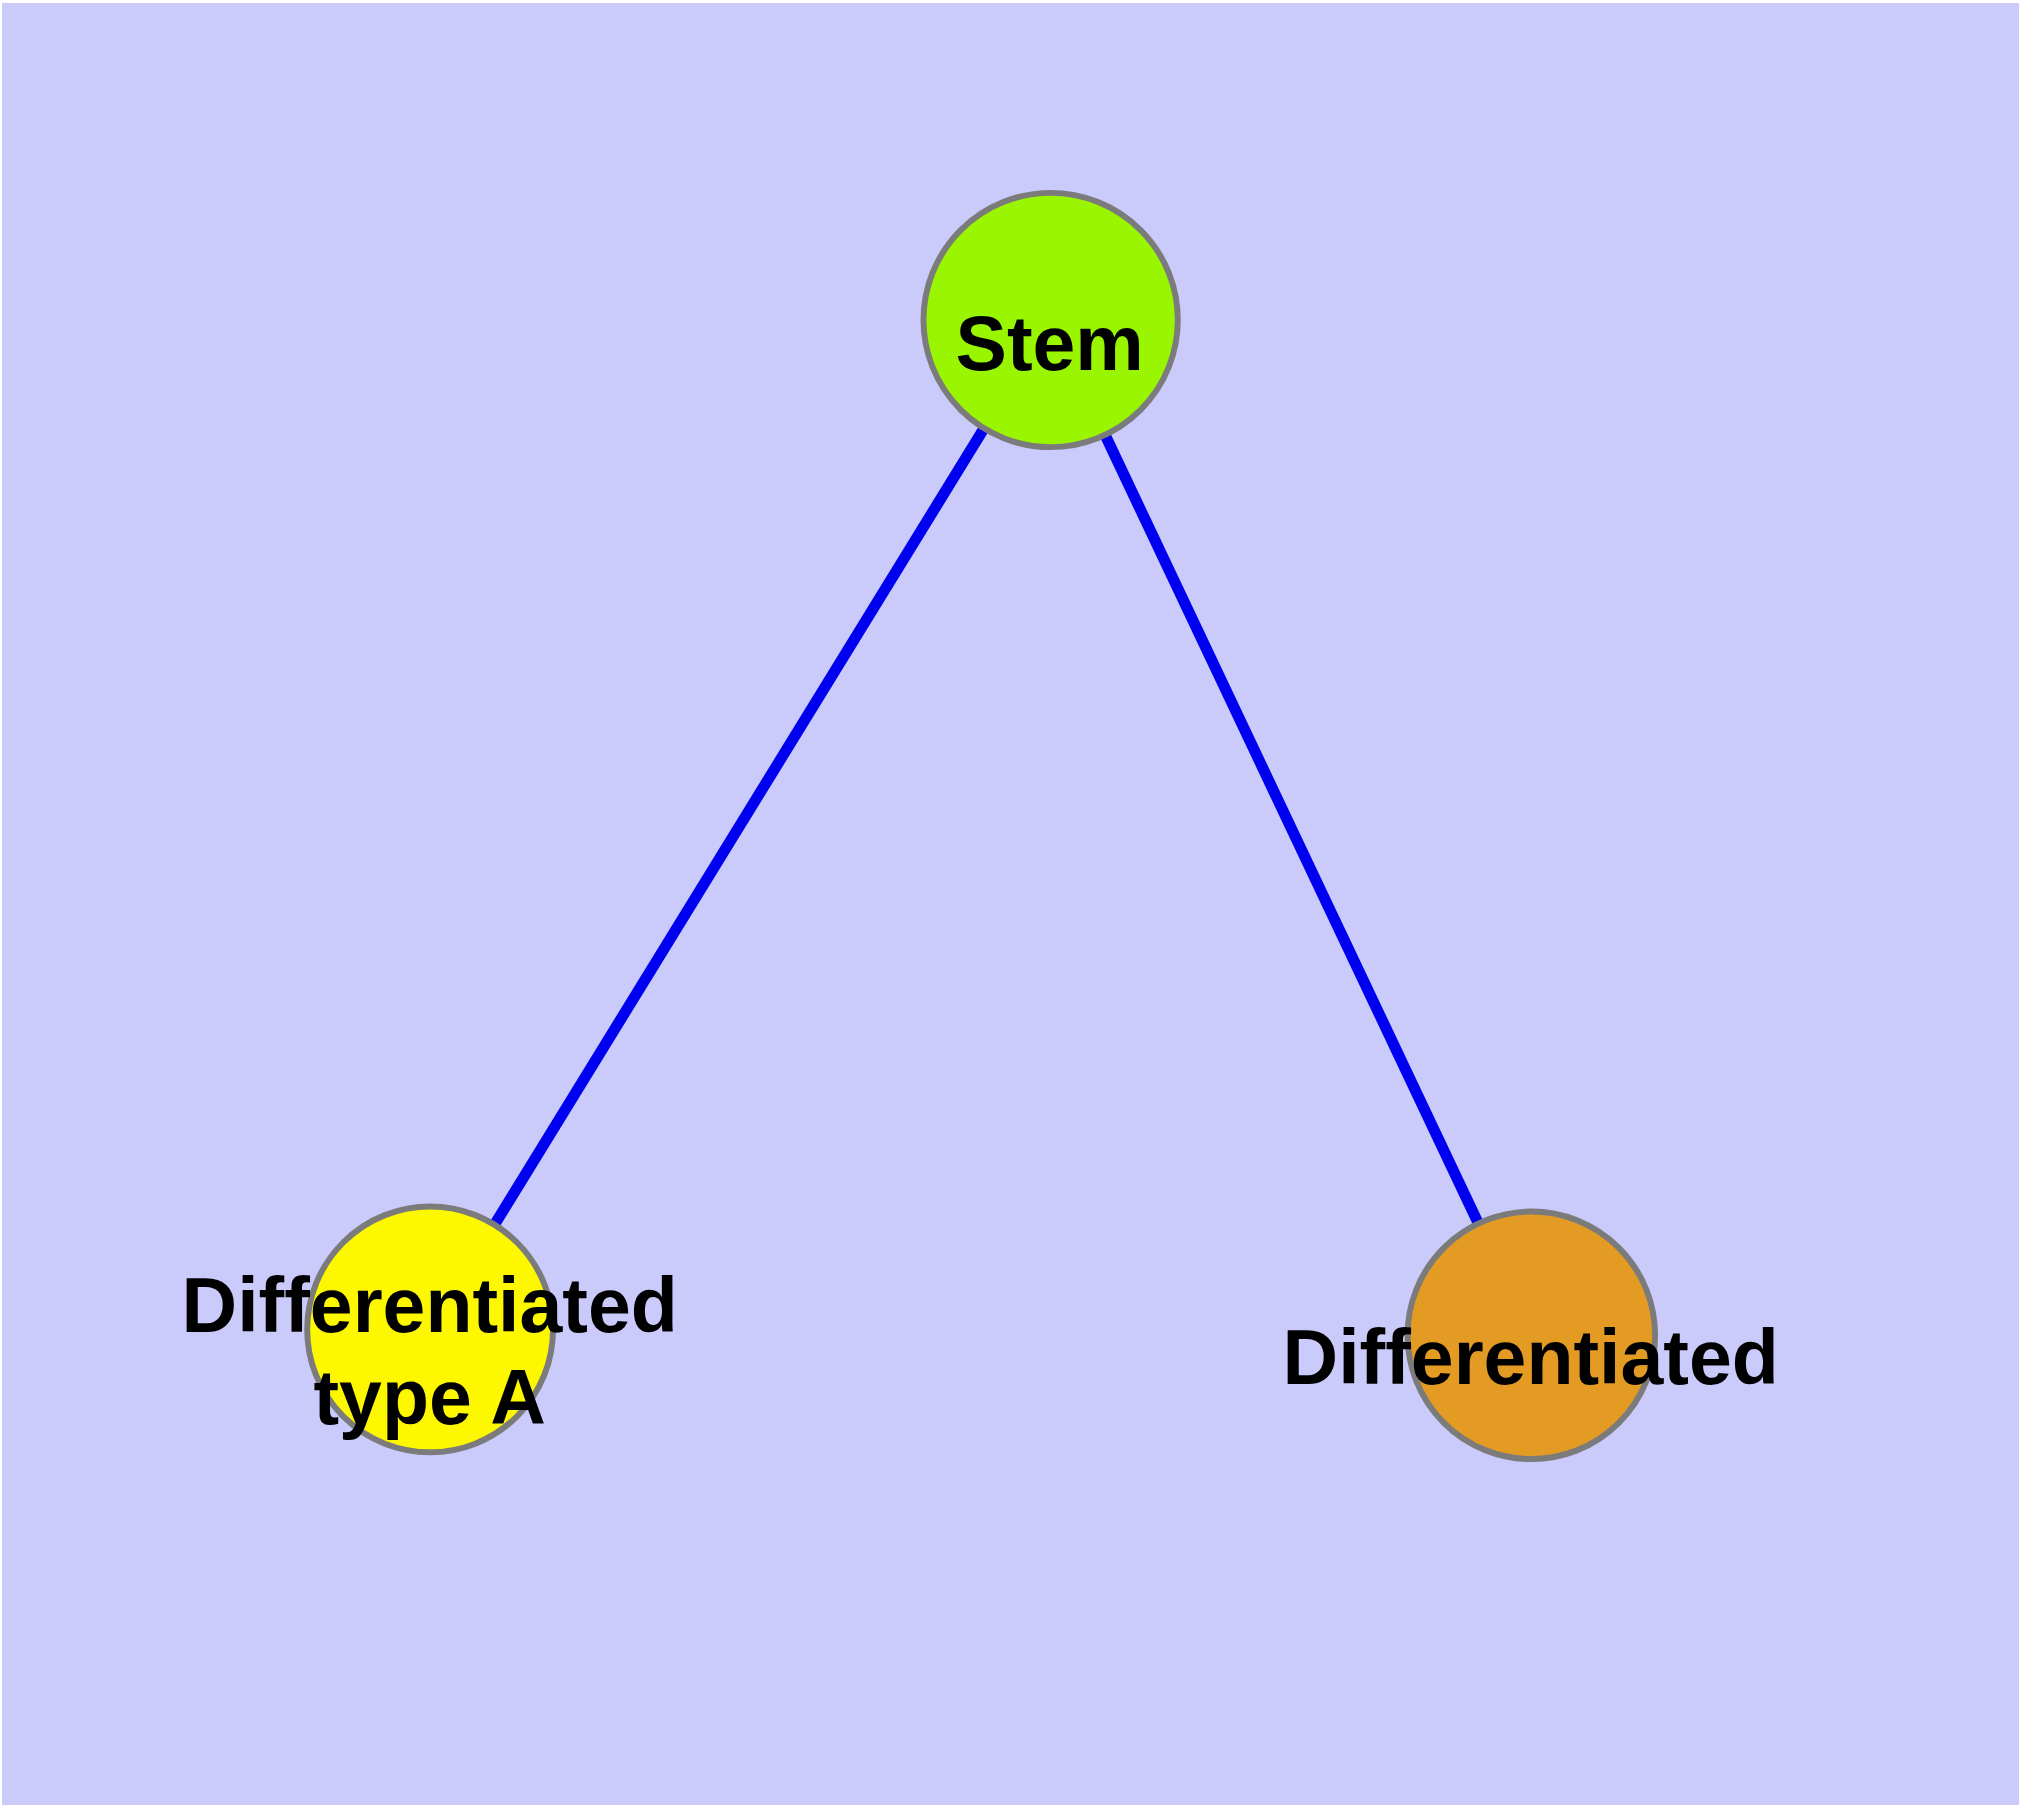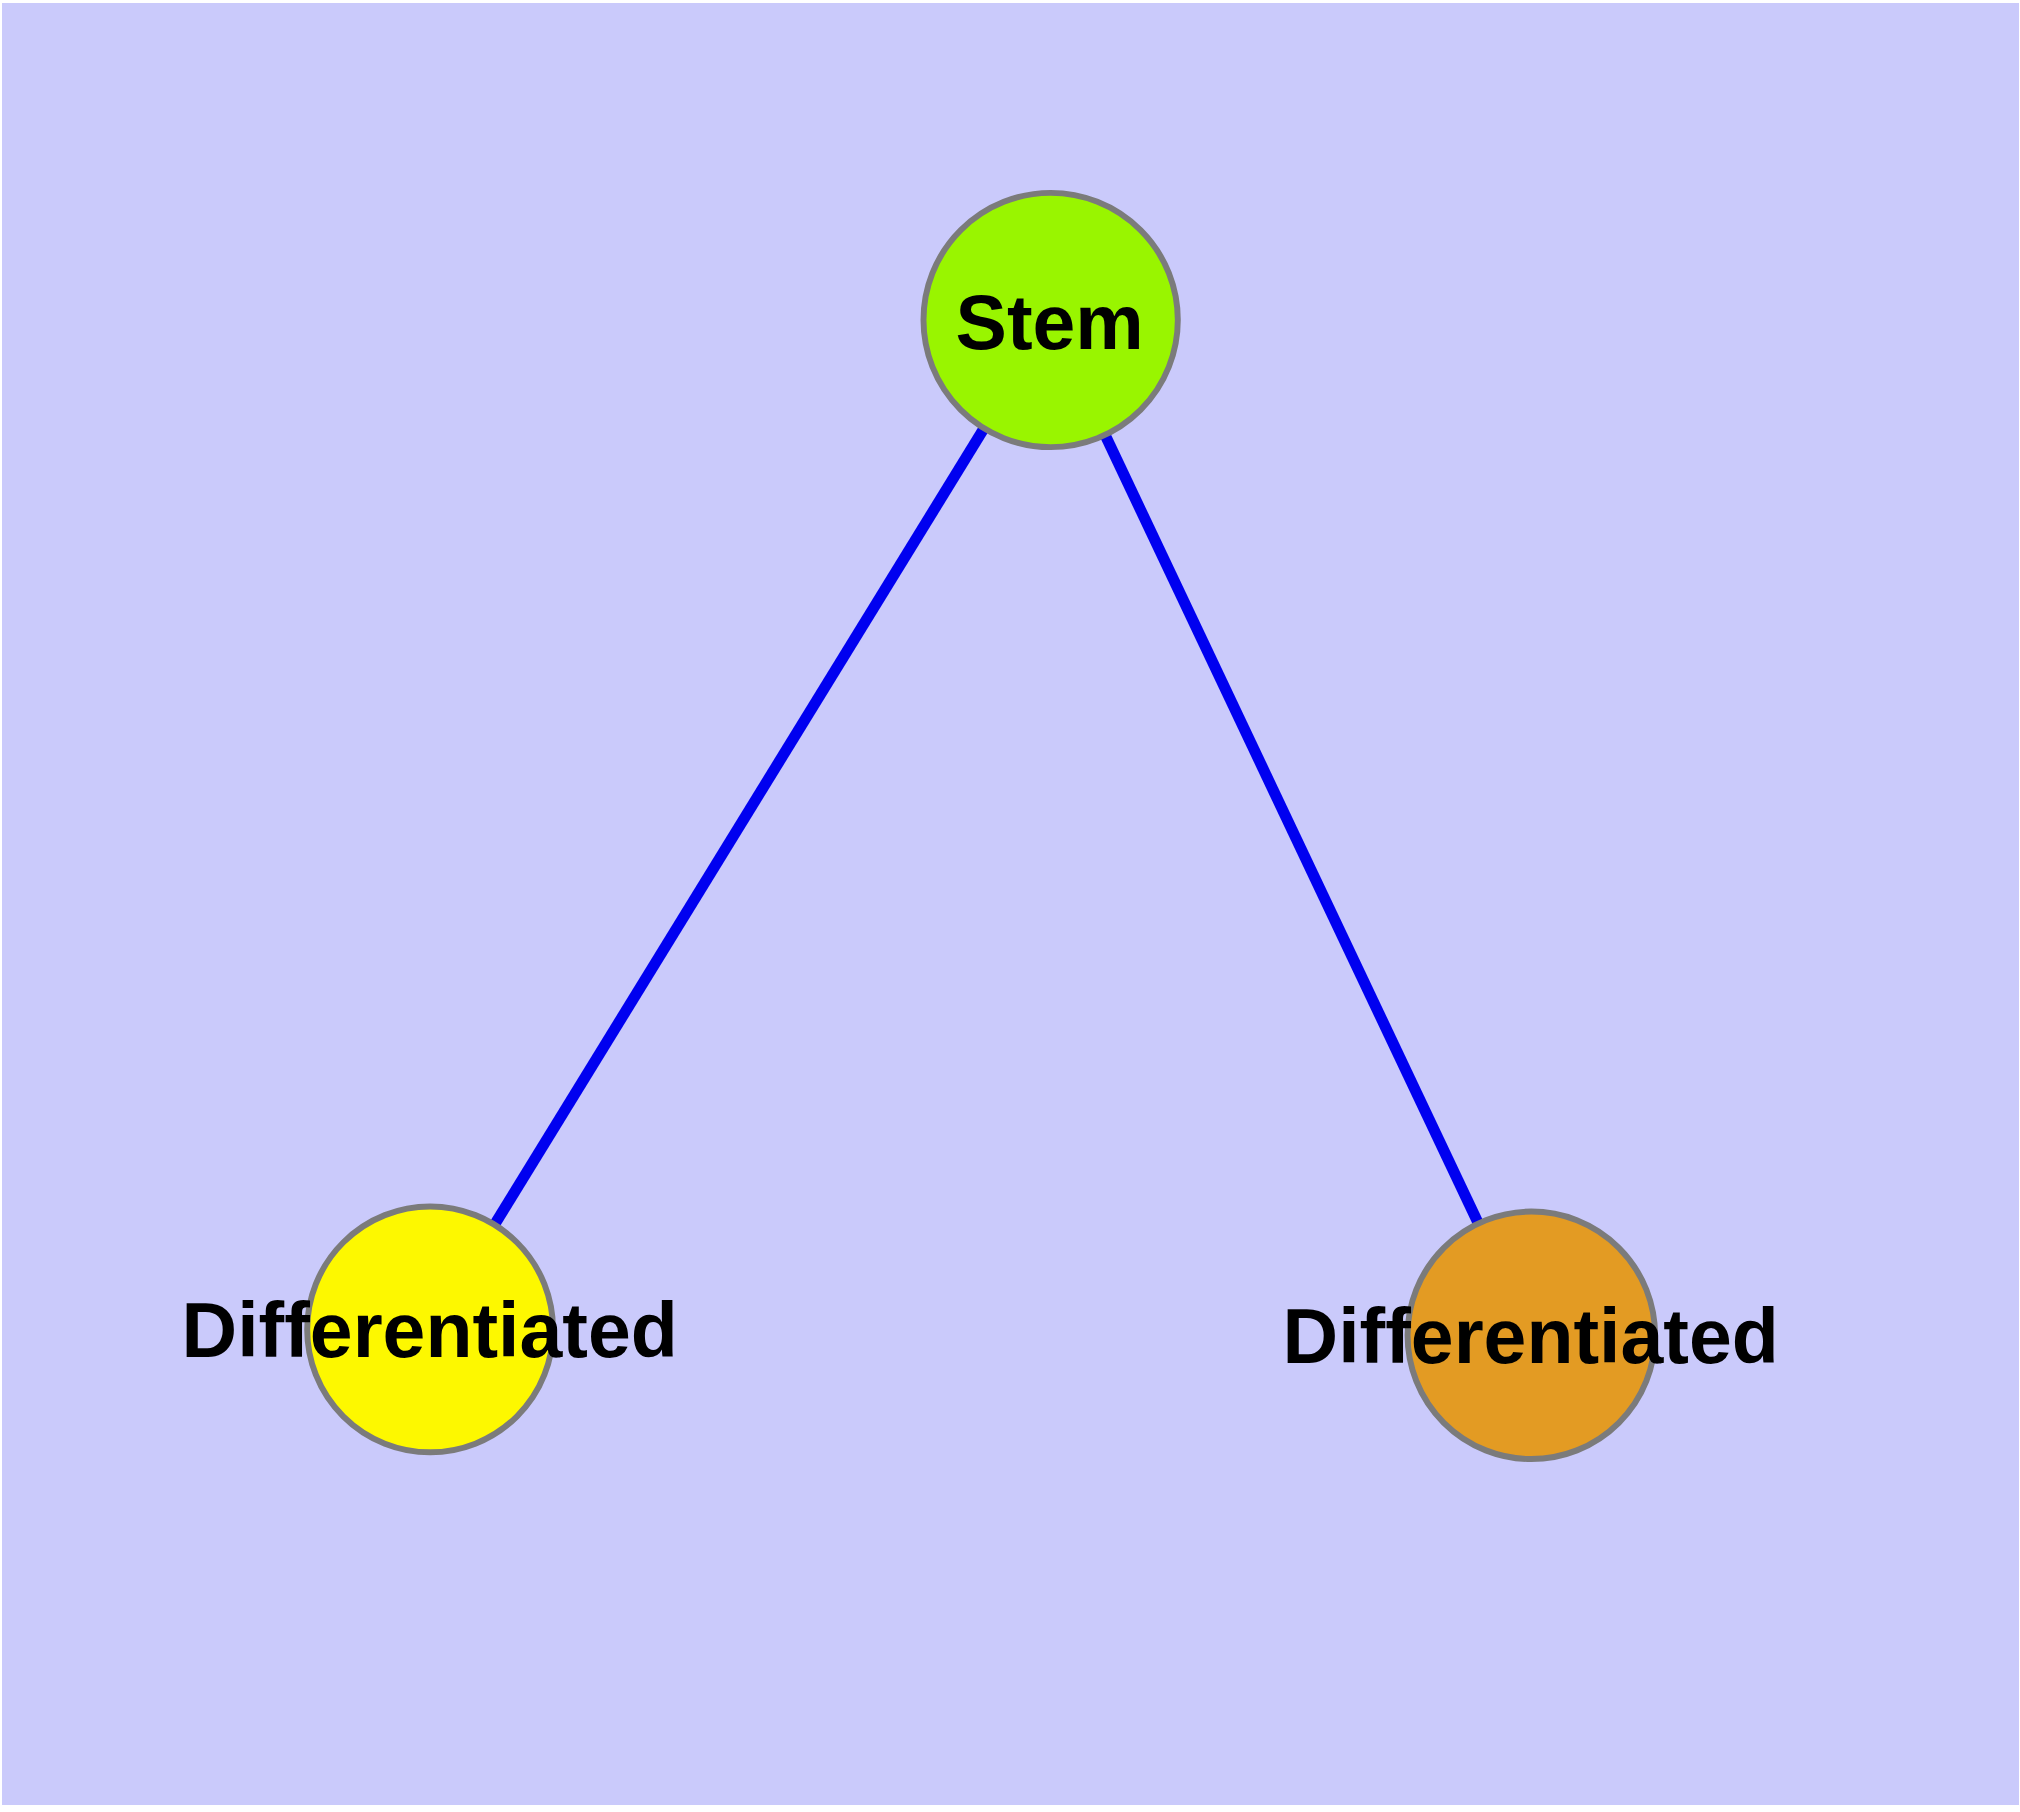--- a/index.html
+++ b/index.html
@@ -42,20 +42,21 @@
   .node-label {
     position: absolute;
     transform: translate(-50%, -50%);
     color: #000000;
     font-weight: bold;
     font-size: 77px;
     line-height: 92px;
     text-align: center;
     white-space: nowrap;
     letter-spacing: 0;
+    margin-top: 21px;
   }
   .lbl-stem   { left: 1048px; top: 319px; }
   .lbl-type-a { left: 428px;  top: 1327px; }
   .lbl-type-b { left: 1529px; top: 1333px; }
 </style>
 </head>
 <body>
 
 <div class="page">
   <div class="canvas">
@@ -66,20 +67,21 @@
 
       <circle class="node" cx="1237" cy="374" r="150" fill="#99f500"></circle>
       <circle class="node" cx="505" cy="1565" r="145" fill="#fdf800"></circle>
       <circle class="node" cx="1804" cy="1572" r="146" fill="#e39b23"></circle>
     </svg>
 
     <div class="node-label lbl-stem">Stem</div>
 
     <div class="node-label lbl-type-a">
       <span>Differentiated</span><br>
+      <span>type A</span>
     </div>
 
     <div class="node-label lbl-type-b">
       <span>Differentiated</span><br>
     </div>
 
   </div>
 </div>
 
 

